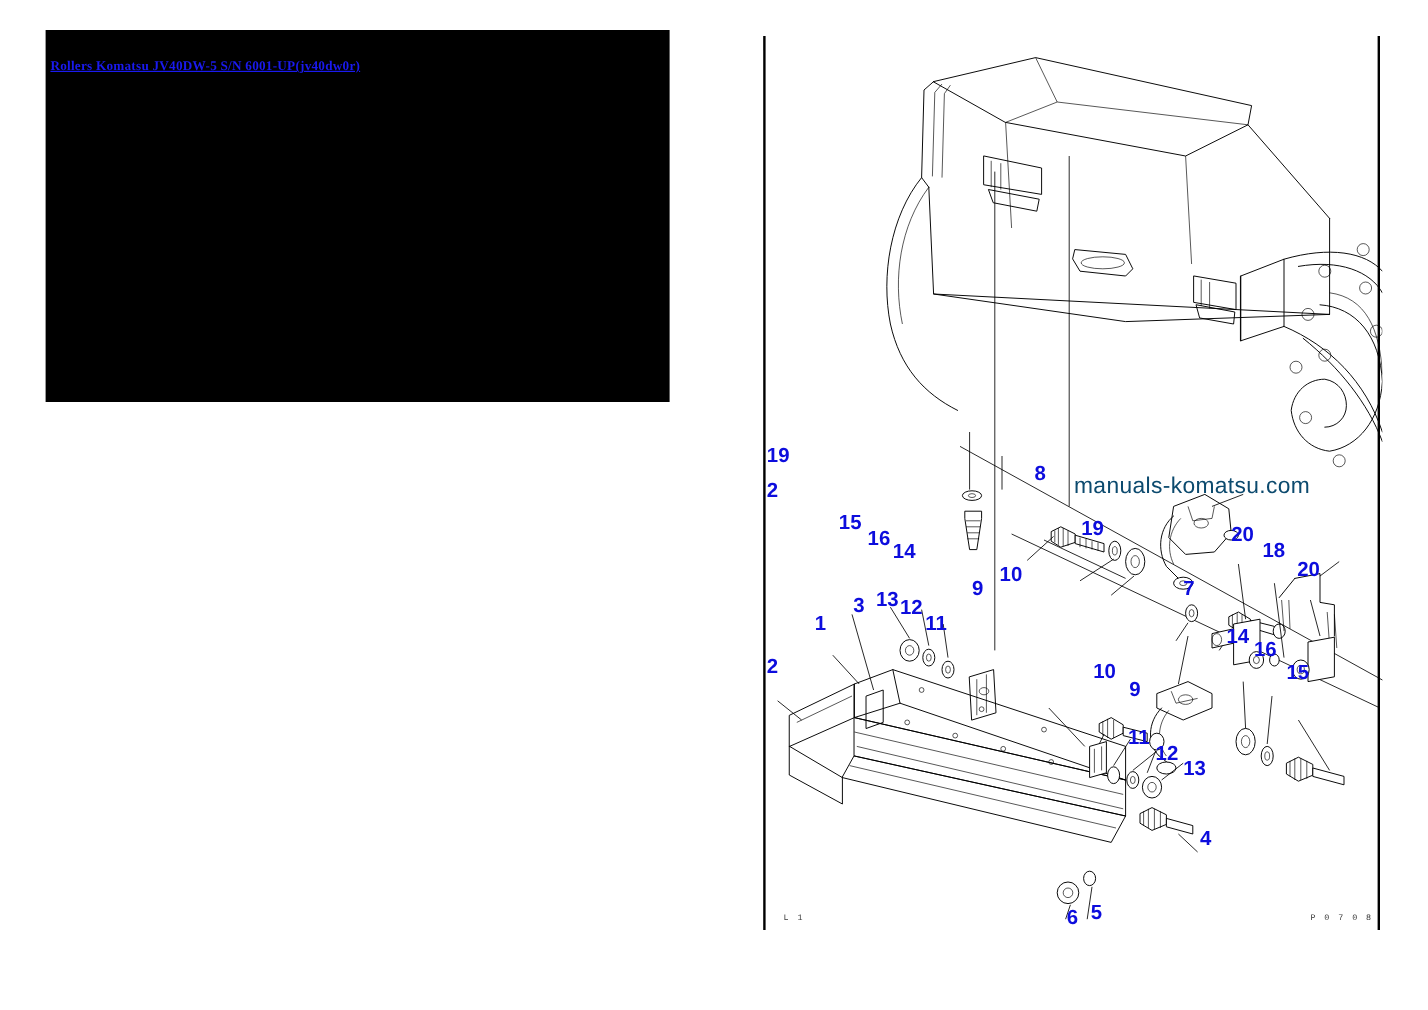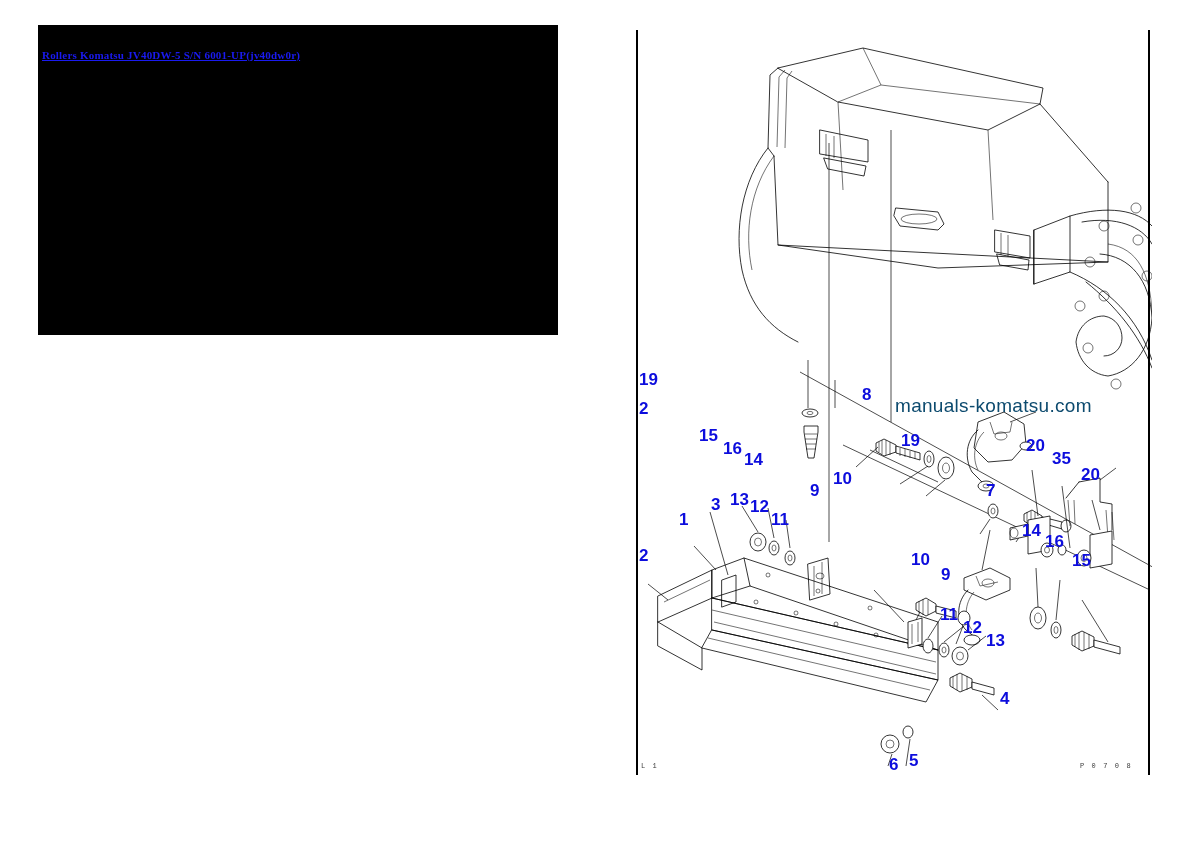--- a/index.html
+++ b/index.html
@@ -98,20 +98,21 @@
   }
 
   
   .corner-code {
     position: absolute;
     font-family: "Liberation Mono", monospace;
     font-size: 7px;
     color: #3a3a3a;
     letter-spacing: 1.6px;
     white-space: nowrap;
+    margin-left: 12px;
   }
   #code-left  { left: 641px; top: 762px; }
   #code-right { left: 1080px; top: 762px; text-align: right; }
 
   .ln { fill: none; stroke: #000; stroke-width: 0.8; stroke-linejoin: round; stroke-linecap: round; }
   .ln-thin { fill: none; stroke: #000; stroke-width: 0.55; }
   .ln-lead { fill: none; stroke: #000; stroke-width: 0.7; }
   .fill-w { fill: #ffffff; stroke: #000; stroke-width: 0.8; }
 </style>
 </head>
@@ -378,21 +379,21 @@
   <div class="callout" style="left:639px; top:371px;">19</div>
   <div class="callout" style="left:639px; top:400px;">2</div>
   <div class="callout" style="left:699px; top:427px;">15</div>
   <div class="callout" style="left:723px; top:440px;">16</div>
   <div class="callout" style="left:744px; top:451px;">14</div>
   <div class="callout" style="left:862px; top:386px;">8</div>
   <div class="callout" style="left:901px; top:432px;">19</div>
   <div class="callout" style="left:810px; top:482px;">9</div>
   <div class="callout" style="left:833px; top:470px;">10</div>
   <div class="callout" style="left:1026px; top:437px;">20</div>
-  <div class="callout" style="left:1052px; top:450px;">35</div>
+  <div class="callout" style="left:1052px; top:450px;">18</div>
   <div class="callout" style="left:1081px; top:466px;">20</div>
   <div class="callout" style="left:986px; top:482px;">7</div>
   <div class="callout" style="left:911px; top:551px;">10</div>
   <div class="callout" style="left:941px; top:566px;">9</div>
   <div class="callout" style="left:1022px; top:522px;">14</div>
   <div class="callout" style="left:1045px; top:533px;">16</div>
   <div class="callout" style="left:1072px; top:552px;">15</div>
   <div class="callout" style="left:679px; top:511px;">1</div>
   <div class="callout" style="left:711px; top:496px;">3</div>
   <div class="callout" style="left:730px; top:491px;">13</div>

